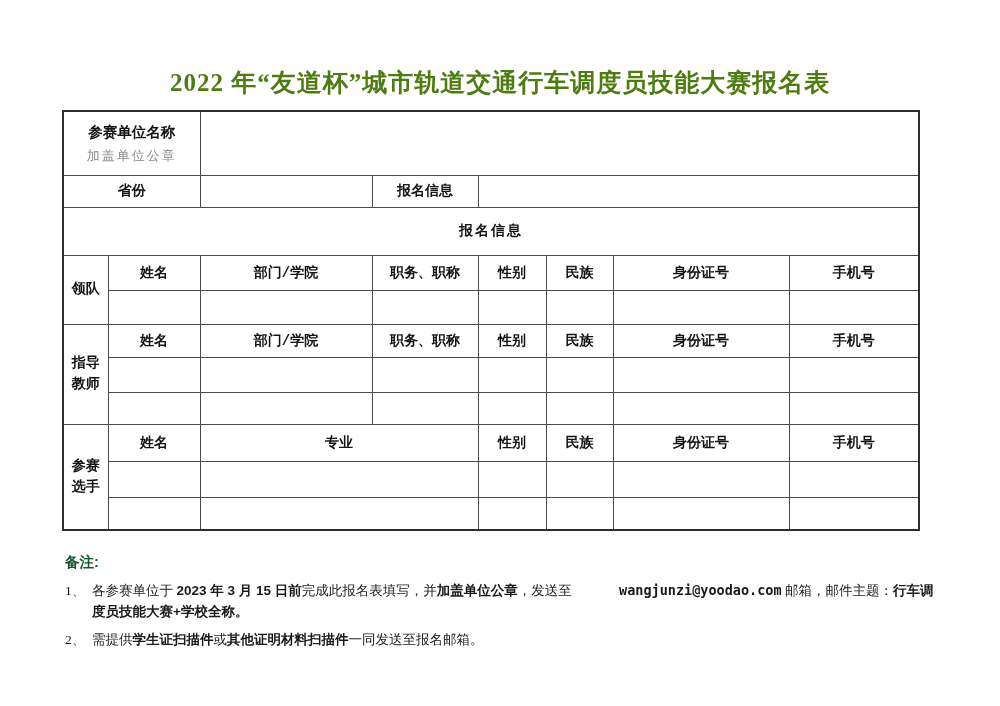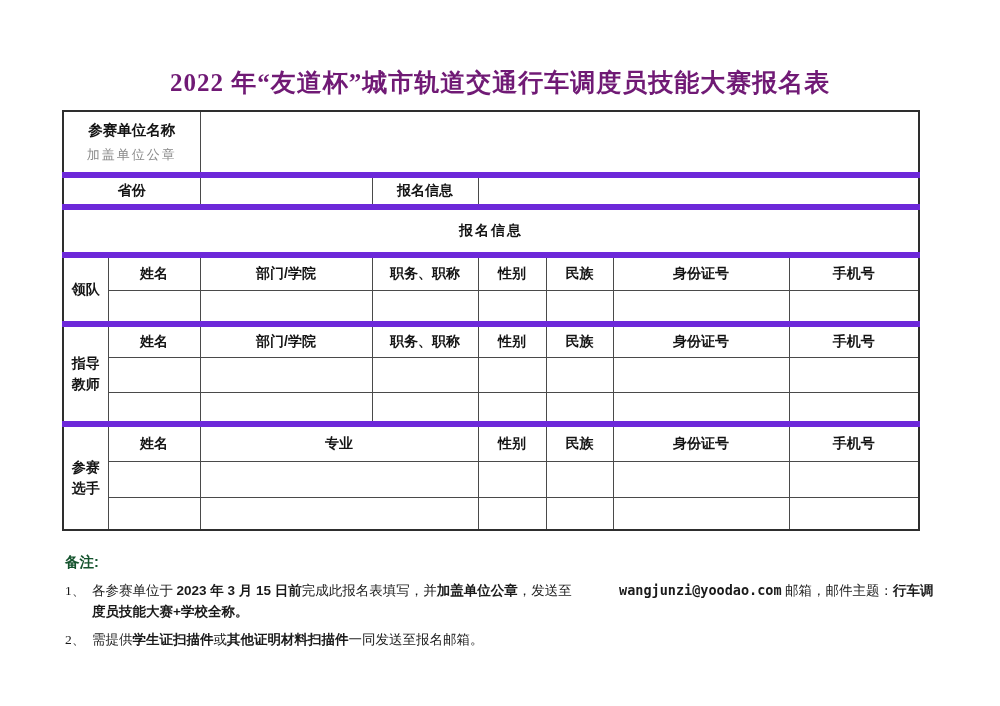--- a/index.html
+++ b/index.html
@@ -11,39 +11,39 @@
     overflow: hidden;
     position: relative;
   }
   .page { position: relative; width: 1000px; height: 706px; background: #fff; }
 
   
   .doc-title {
     position: absolute; top: 66px; left: 0; width: 1000px;
     text-align: center;
     font-size: 25px; font-weight: bold; letter-spacing: 1px;
-    color: #701a75;
+    color: #4d7c0f;
     font-family: "Liberation Serif", "DejaVu Serif", serif;
   }
 
   
   table.form-table {
     position: absolute; left: 62px; top: 110px;
     width: 856px;
     border-collapse: collapse; table-layout: fixed;
     border: 2px solid #2e2e2e;
   }
   table.form-table td, table.form-table th {
     border: 1px solid #4a4a4a;
     padding: 0 2px;
     text-align: center; vertical-align: middle;
     font-family: "Liberation Sans", "DejaVu Sans", sans-serif;
     font-size: 14px; font-weight: bold; color: #141414;
   }
-  tr.sect > td, tr.sect > th { border-top: 6px solid #6d28d9; }
+  tr.sect > td, tr.sect > th { border-top: 1px solid #6d28d9; font-family: Liberation Mono, monospace; }
   .unit-cell { line-height: 1.0; }
   .unit-name { display: block; font-size: 14.5px; font-weight: bold; margin-bottom: 10px; }
   .unit-seal { display: block; font-size: 13px; font-weight: normal; color: #8a8a8a; letter-spacing: 2px; }
   .info-header-cell { font-size: 21px; font-weight: bold; letter-spacing: 2px; color: #0a0a0a; }
   .group-label { font-size: 14px; font-weight: bold; line-height: 1.5; padding: 0 6px; }
   td.fill { background: #fff; }
 
   
   .notes {
     position: absolute; left: 65px; top: 552px; width: 876px;

